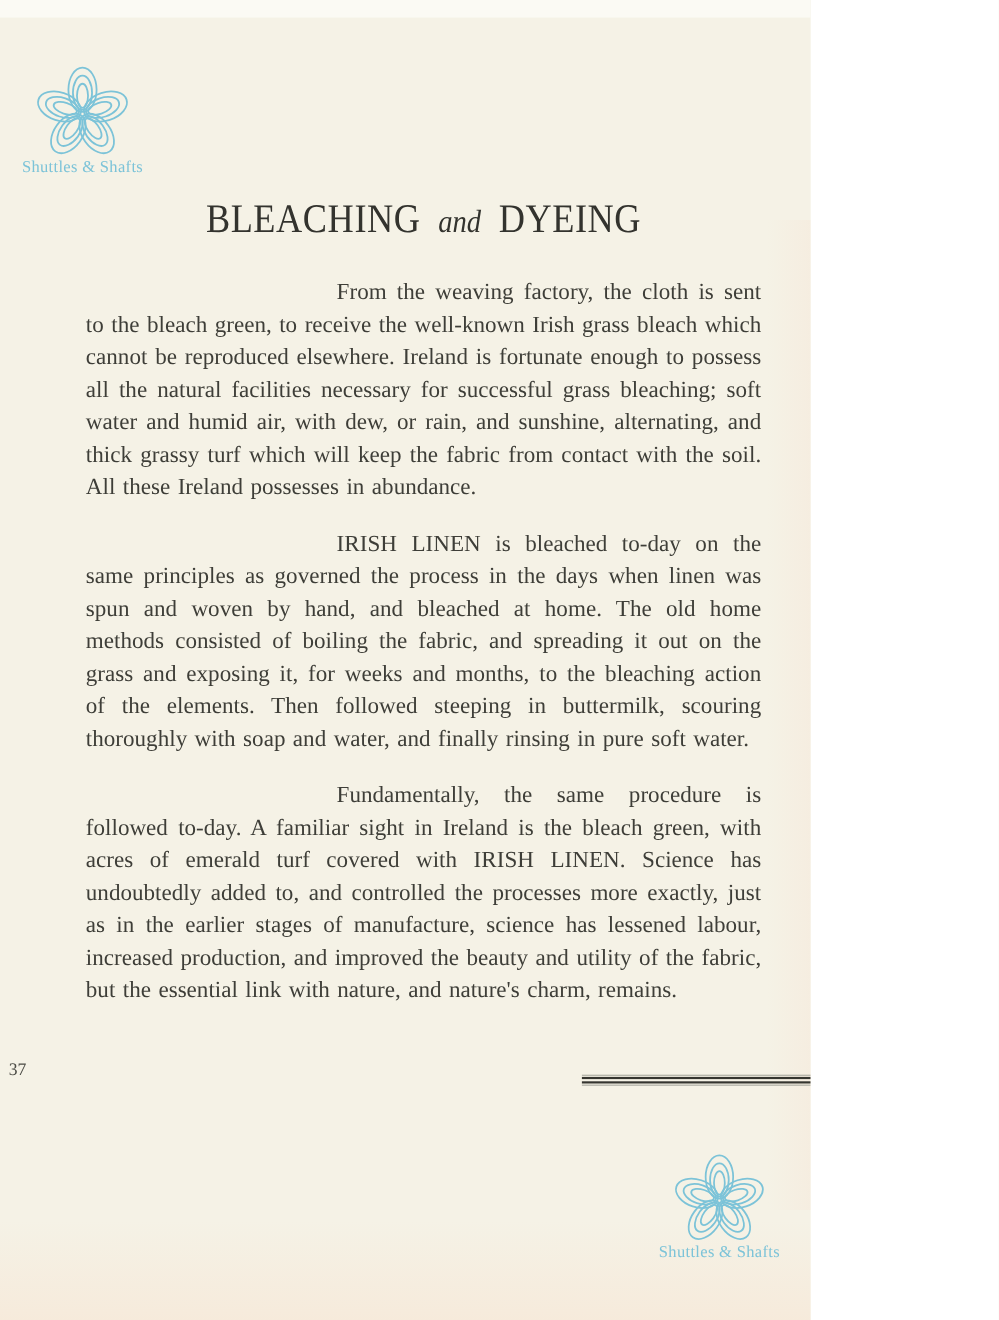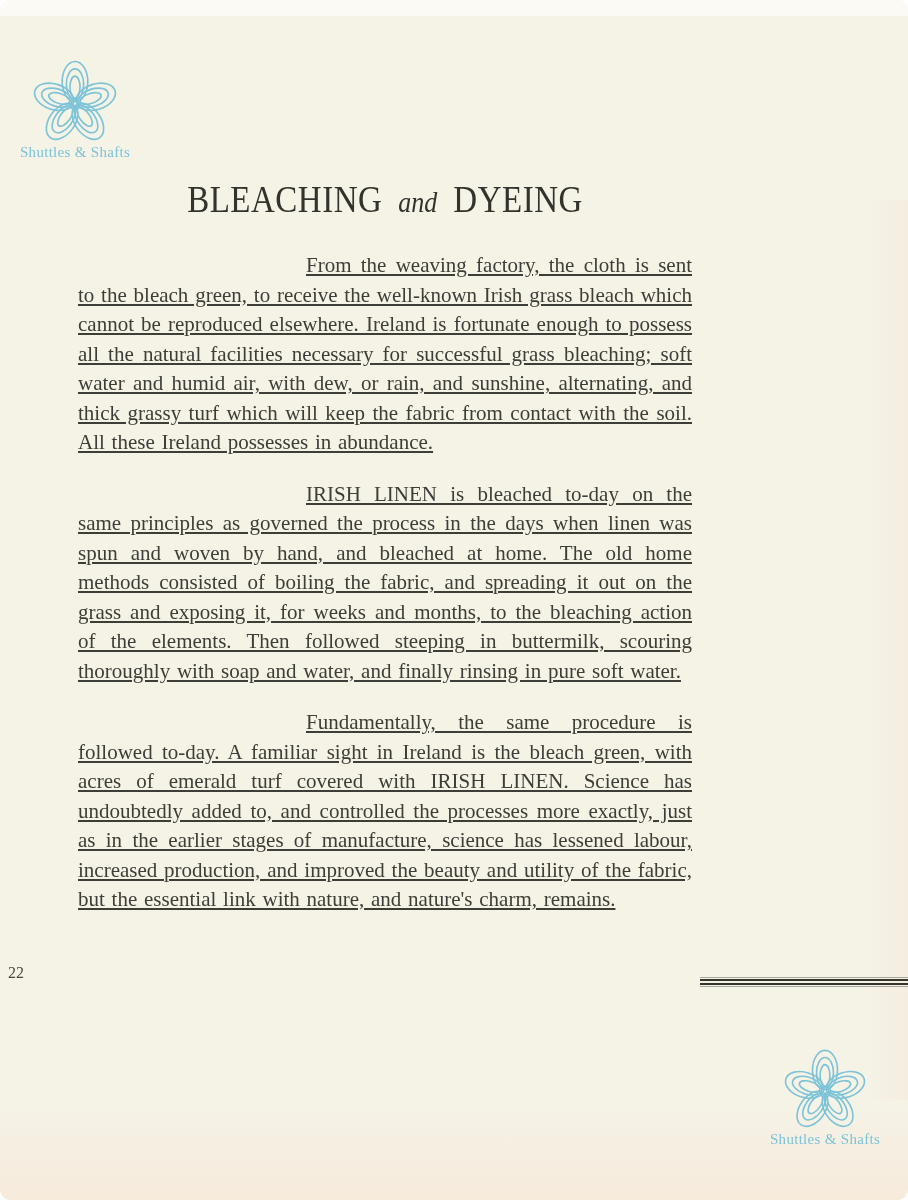--- a/index.html
+++ b/index.html
@@ -1,24 +1,23 @@
 <!DOCTYPE html>
 <html><head>
 <meta charset="utf-8">
 <style>
   html,body { margin:0; padding:0; }
   .page {
     position: relative;
-    width: 908px;
+    width: 737px;
     height: 1200px;
     background: #f5f2e6;
     font-family: "Liberation Serif", serif;
     color: #3e3e38;
     overflow: hidden;
-    border-radius: 11px;
   }
   .top-edge {
     position: absolute; top:0; left:0; width:100%; height:16px;
     background: #fbfaf4;
   }
   .bottom-tint {
     position: absolute; bottom:0; left:0; width:100%; height:90px;
     background: linear-gradient(to bottom, rgba(248,230,214,0), rgba(247,228,210,0.55));
     pointer-events:none;
   }
@@ -67,21 +66,20 @@
     font-size: 26px;
     letter-spacing: 0;
     margin: 0 16px;
   }
   .body-para {
     margin: 22px 0 0 0;
     font-size: 21px;
     line-height: 29.5px;
     text-align: justify;
     word-spacing: 1.5px;
-    text-decoration: underline;
   }
   .body-para.first { margin-top: 34px; }
   .body-para.indent { text-indent: 228px; }
 
   .page-number {
     position: absolute;
     left: 8px;
     top: 964px;
     font-size: 16px;
     color: #4a4a44;
@@ -174,21 +172,21 @@
   </div>
 
   <div class="content">
     <h1 class="title"><span>BLEACHING</span><span class="conj">and</span><span>DYEING</span></h1>
 
     <p class="body-para first indent">From the weaving factory, the cloth is sent to the bleach green, to receive the well-known Irish grass bleach which cannot be reproduced elsewhere.  Ireland is fortunate enough to possess all the natural facilities necessary for successful grass bleaching; soft water and humid air, with dew, or rain, and sunshine, alternating, and thick grassy turf which will keep the fabric from contact with the soil.  All these Ireland possesses in abundance.</p>
     <p class="body-para indent">IRISH LINEN is bleached to-day on the same principles as governed the process in the days when linen was spun and woven by hand, and bleached at home.  The old home methods consisted of boiling the fabric, and spreading it out on the grass and exposing it, for weeks and months, to the bleaching action of the elements.  Then followed steeping in buttermilk, scouring thoroughly with soap and water, and finally rinsing in pure soft water.</p>
     <p class="body-para indent">Fundamentally, the same procedure is followed to-day.  A familiar sight in Ireland is the bleach green, with acres of emerald turf covered with IRISH LINEN.  Science has undoubtedly added to, and controlled the processes more exactly, just as in the earlier stages of manufacture, science has lessened labour, increased production, and improved the beauty and utility of the fabric, but the essential link with nature, and nature's charm, remains.</p>
   </div>
 
-  <div class="page-number">22</div>
+  <div class="page-number">37</div>
 
   <div class="edge-rule">
     <div class="l1"></div>
     <div class="l2"></div>
     <div class="l3"></div>
     <div class="l4"></div>
   </div>
 
 </div>
 

